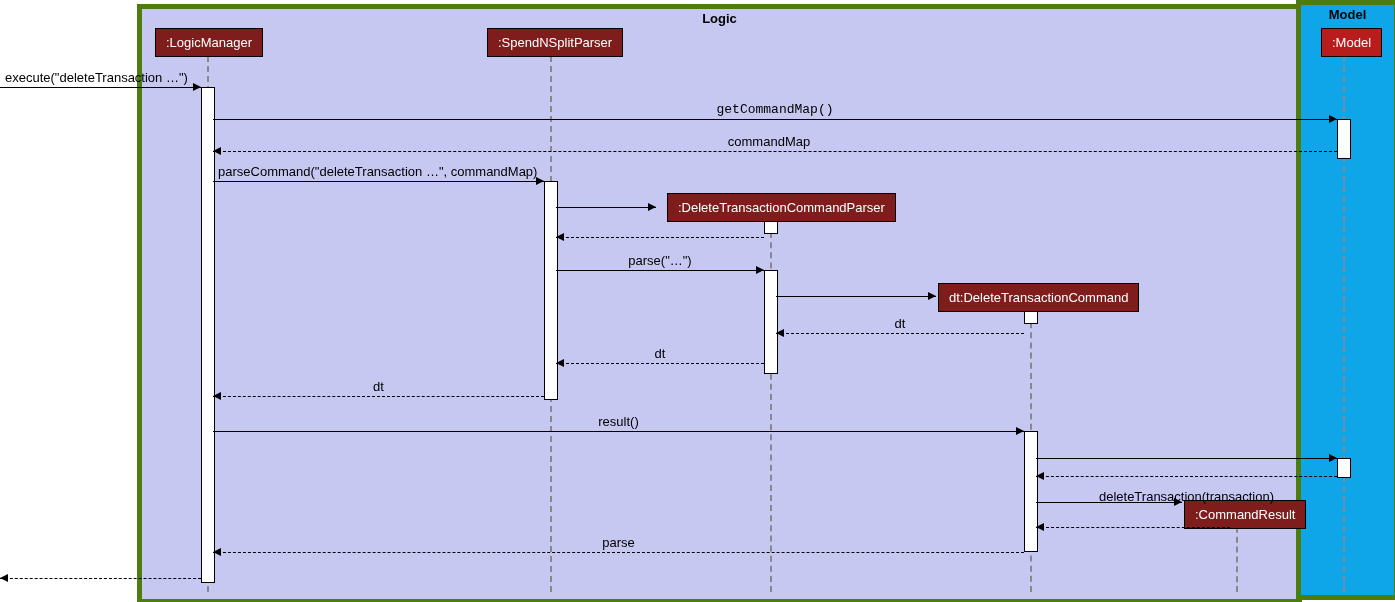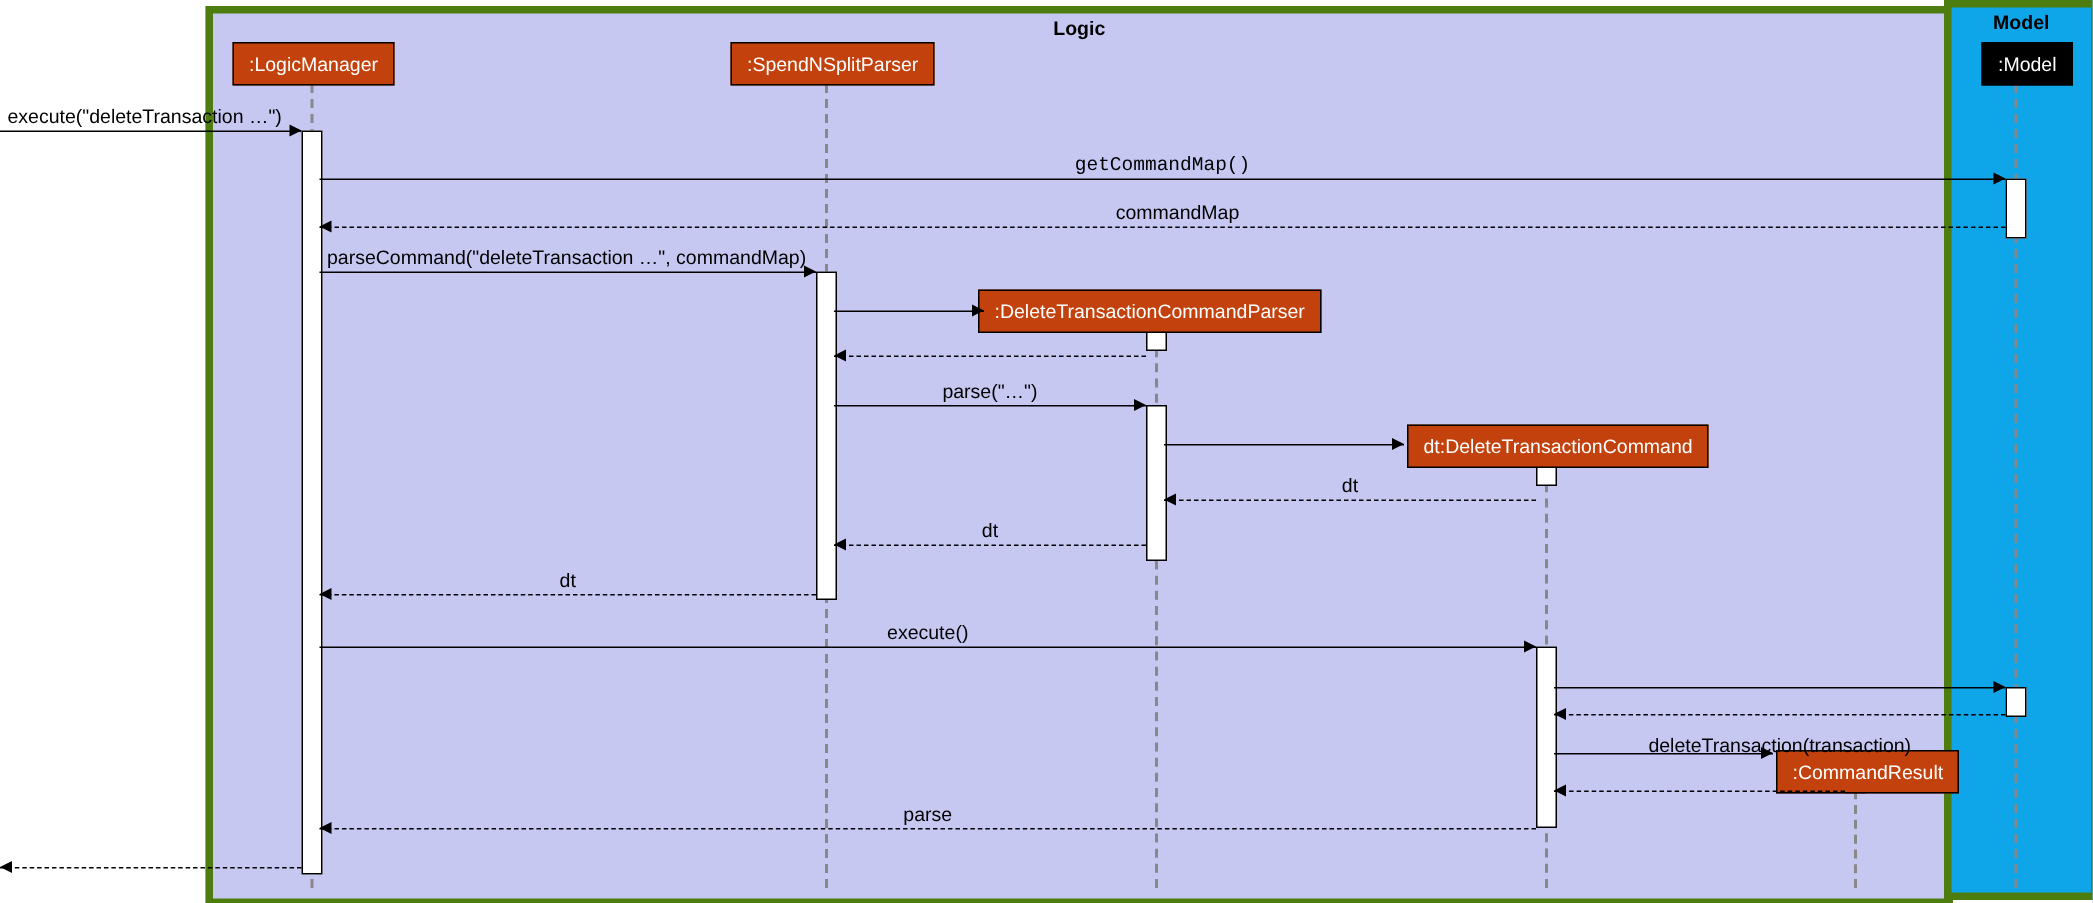--- a/index.html
+++ b/index.html
@@ -45,22 +45,22 @@
   .participant {
     position: absolute;
     color: #fff;
     border: 1px solid #000;
     padding: 6px 10px;
     text-align: center;
     white-space: nowrap;
     z-index: 10;
     font-size: 13px;
   }
-  .blue { background: #c2410c; }
-  .red  { background: #000000; text-align: center; }
+  .blue { background: #7f1d1d; }
+  .red  { background: #b91c1c; text-align: center; }
   .lifeline {
     position: absolute;
     border-left: 2px dashed #888;
     z-index: 5;
   }
   .activation {
     position: absolute;
     width: 12px;
     background: #fff;
     border: 1px solid #000;
@@ -108,21 +108,21 @@
 <div class="frame model-frame">
   <div class="frame-label">Model</div>
 </div>
 
 <div class="participant blue" style="left:155px;top:28px;">
   <span>:LogicManager</span>
 </div>
 <div class="participant blue" style="left:487px;top:28px;">
   <span>:SpendNSplitParser</span>
 </div>
-<div class="participant blue" style="left:652px;top:193px;text-align:right;">
+<div class="participant blue" style="left:667px;top:193px;text-align:right;">
   <span>:DeleteTransactionCommandParser</span>
 </div>
 <div class="participant blue" style="left:938px;top:283px;">
   <span>dt:DeleteTransactionCommand</span>
 </div>
 <div class="participant blue" style="left:1184px;top:500px;">
   <span>:CommandResult</span>
 </div>
 <div class="participant red" style="left:1321px;top:28px;">
   <span>:Model</span>
@@ -146,21 +146,21 @@
 <div class="activation" style="left:1337px;top:458px;height:18px;"></div>
 
 <div class="msg" style="left:5px;top:70px;width:195px;text-align:left;">execute("deleteTransaction …")</div>
 <div class="arrow-line" style="left:0px;top:87px;width:201px;"></div>
 <div class="arrow-head-right" style="left:193px;top:83px;"></div>
 
 <div class="msg" style="left:213px;top:102px;width:1124px;font-family:Liberation Mono, monospace;">getCommandMap()</div>
 <div class="arrow-line" style="left:213px;top:119px;width:1124px;"></div>
 <div class="arrow-head-right" style="left:1329px;top:115px;"></div>
 
-<div class="msg" style="left:223px;top:134px;width:1124px;">commandMap</div>
+<div class="msg" style="left:207px;top:134px;width:1124px;">commandMap</div>
 <div class="arrow-line dashed" style="left:213px;top:151px;width:1124px;"></div>
 <div class="arrow-head-left" style="left:213px;top:147px;"></div>
 
 <div class="msg" style="left:218px;top:164px;text-align:left;">parseCommand("deleteTransaction …", commandMap)</div>
 <div class="arrow-line" style="left:213px;top:181px;width:331px;"></div>
 <div class="arrow-head-right" style="left:536px;top:177px;"></div>
 
 <div class="arrow-line" style="left:556px;top:207px;width:100px;"></div>
 <div class="arrow-head-right" style="left:648px;top:203px;"></div>
 
@@ -179,21 +179,21 @@
 <div class="arrow-head-left" style="left:776px;top:329px;"></div>
 
 <div class="msg" style="left:556px;top:346px;width:208px;">dt</div>
 <div class="arrow-line dashed" style="left:556px;top:363px;width:208px;"></div>
 <div class="arrow-head-left" style="left:556px;top:359px;"></div>
 
 <div class="msg" style="left:213px;top:379px;width:331px;">dt</div>
 <div class="arrow-line dashed" style="left:213px;top:396px;width:331px;"></div>
 <div class="arrow-head-left" style="left:213px;top:392px;"></div>
 
-<div class="msg" style="left:213px;top:414px;width:811px;">execute()</div>
+<div class="msg" style="left:213px;top:414px;width:811px;">result()</div>
 <div class="arrow-line" style="left:213px;top:431px;width:811px;"></div>
 <div class="arrow-head-right" style="left:1016px;top:427px;"></div>
 
 <div class="msg" style="left:1036px;top:441px;width:301px;margin-top:48px;">deleteTransaction(transaction)</div>
 <div class="arrow-line" style="left:1036px;top:458px;width:301px;"></div>
 <div class="arrow-head-right" style="left:1329px;top:454px;"></div>
 
 <div class="arrow-line dashed" style="left:1036px;top:476px;width:301px;"></div>
 <div class="arrow-head-left" style="left:1036px;top:472px;"></div>
 

